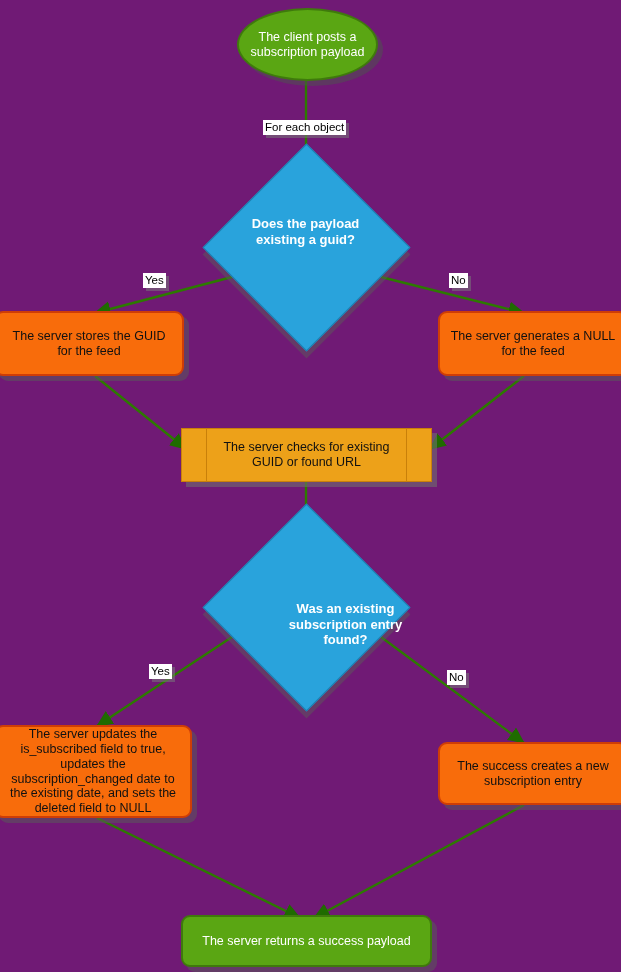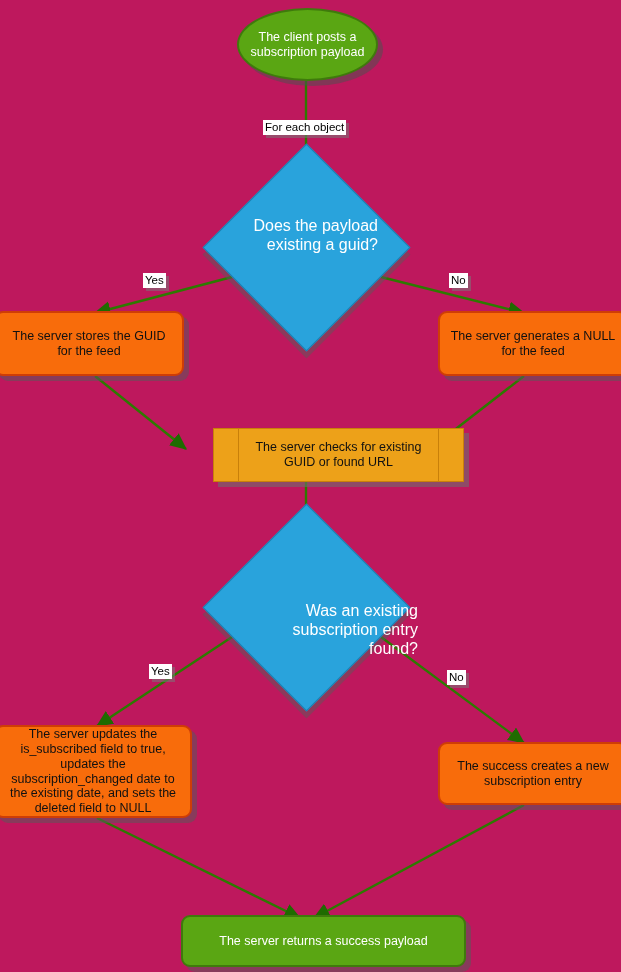--- a/index.html
+++ b/index.html
@@ -8,21 +8,21 @@
     padding: 0;
     background: #000000;
   }
   body {
     font-family: "Liberation Sans", sans-serif;
   }
   #canvas {
     position: relative;
     width: 621px;
     height: 972px;
-    background: #be185d;
+    background: #701a75;
     overflow: hidden;
   }
   #edges {
     position: absolute;
     left: 0;
     top: 0;
     width: 621px;
     height: 972px;
     pointer-events: none;
   }
@@ -57,46 +57,46 @@
     width: 100%; height: 100%;
     background: #29a3dc;
     border: 1px solid #1b7fb0;
     transform: rotate(45deg);
     box-shadow: 5px 5px 0 rgba(90,90,90,0.5);
   }
   .decision-label {
     position: absolute;
     left: 0;
     width: 100%;
-    text-align: right;
+    text-align: center;
     color: #ffffff;
-    font-size: 16px;
+    font-size: 13px;
     line-height: 1.2;
     z-index: 2;
+    font-weight: bold;
   }
 
   
   .process {
     background: #f86c0b;
     border: 2px solid #cf3d06;
     border-radius: 9px;
     color: #111111;
     font-size: 12.5px;
     padding: 4px 8px;
     box-shadow: 5px 5px 0 rgba(90,90,90,0.55);
   }
 
   
   .subroutine {
     background: #eda119;
     border: 1px solid #c98009;
     color: #111111;
     font-size: 12.5px;
     box-shadow: 5px 5px 0 rgba(110,110,110,0.6);
-    margin-left: 32px;
   }
   .subroutine .bar {
     position: absolute;
     top: 0;
     bottom: 0;
     width: 1px;
     background: #c98009;
   }
   .subroutine .bar.left  { left: 24px; }
   .subroutine .bar.right { right: 24px; }
@@ -208,17 +208,17 @@
   <div class="edge-label" style="left:447px; top:670px;">No</div>
 
   <div class="node process" style="left:-6px; top:725px; width:198px; height:93px;">
     <span>The server updates the is_subscribed field to true, updates the subscription_changed date to the existing date, and sets the deleted field to NULL</span>
   </div>
 
   <div class="node process" style="left:438px; top:742px; width:190px; height:63px;">
     <span>The success creates a new subscription entry</span>
   </div>
 
-  <div class="node endnode" style="left:181px; top:915px; width:285px; height:52px;">
+  <div class="node endnode" style="left:181px; top:915px; width:251px; height:52px;">
     <span>The server returns a success payload</span>
   </div>
 
 </div>
 
 </body></html>

